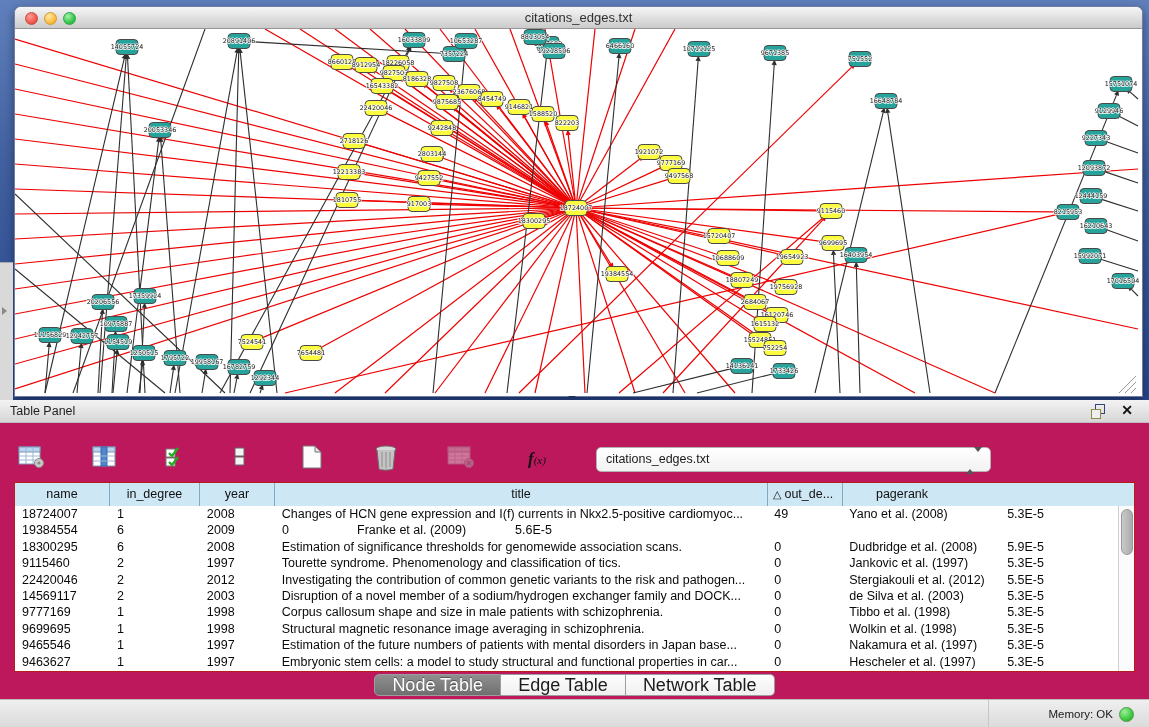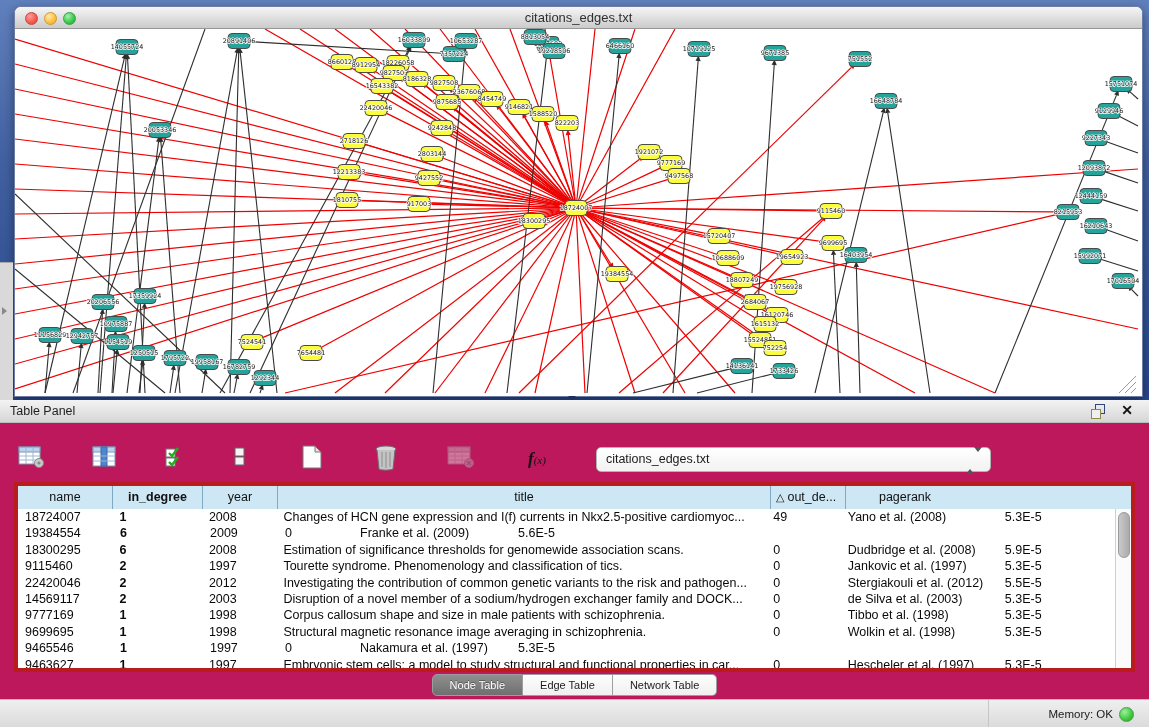--- a/index.html
+++ b/index.html
@@ -33,35 +33,35 @@
   .fx-icon{font-family:"Liberation Serif",serif;color:#111;margin:0 14px 0 6px;white-space:nowrap;}
   .fx-icon .f{font-style:italic;font-weight:bold;font-size:17px;}
   .fx-icon .x{font-style:italic;font-size:11px;}
   .combo{position:relative;width:393px;height:23px;background:linear-gradient(#ffffff,#f2f2f2);border:1px solid #b3b3b3;border-radius:5px;box-shadow:inset 0 1px 0 #fff;}
   .combo-text{position:absolute;left:9px;top:0;line-height:23px;font-size:12.5px;color:#1a1a1a;}
   .combo-arrows{position:absolute;right:8px;top:4px;}
   .combo-arrows .up{width:0;height:0;border-left:4px solid transparent;border-right:4px solid transparent;border-bottom:5px solid #555;margin-bottom:2px;}
   .combo-arrows .dn{width:0;height:0;border-left:4px solid transparent;border-right:4px solid transparent;border-top:5px solid #555;}
 
   
-  .table-wrap{position:absolute;left:14px;top:482px;width:1121px;height:190px;background:#fff;border:4px solid #b91c1c;box-sizing:border-box;}
+  .table-wrap{position:absolute;left:14px;top:482px;width:1121px;height:190px;background:#fff;border:1px solid #b91c1c;box-sizing:border-box;}
   .thead{display:flex;height:23px;background:#cde7f4;border-bottom:1px solid #8a8a8a;}
   .th{box-sizing:border-box;border-right:1px solid #7fa9c1;font-size:12.5px;color:#111;text-align:center;line-height:22px;overflow:hidden;white-space:nowrap;}
   .th:last-child{border-right:none;}
   .sort-tri{font-size:11px;margin-right:3px;}
   .tbody{position:absolute;left:0;top:23px;right:16px;bottom:0;overflow:hidden;}
   .tr{display:flex;height:16.4px;background:#fff;}
   .td{box-sizing:border-box;padding-left:7px;font-size:12.5px;color:#0a0a0a;white-space:nowrap;overflow:hidden;line-height:16.4px;}
-  .c0{width:95px;} .c1{width:90px;font-weight:bold;} .c2{width:75px;} .c3{width:493px;} .c4{width:75px;} .c5{width:158px;} .c6{width:118px;}
+  .c0{width:95px;} .c1{width:90px;} .c2{width:75px;} .c3{width:493px;} .c4{width:75px;} .c5{width:158px;} .c6{width:118px;}
   .vscroll{position:absolute;right:0;top:23px;bottom:0;width:16px;background:#fbfbfb;border-left:1px solid #cfcfcf;box-sizing:border-box;}
   .vthumb{position:absolute;left:2px;top:3px;width:10px;height:44px;border-radius:6px;background:linear-gradient(90deg,#c9c9c9,#ababab);border:1px solid #9b9b9b;}
 
   
   .tabs{position:absolute;left:0;top:674px;width:1149px;display:flex;justify-content:center;}
-  .seg{height:20px;line-height:20px;font-size:11px;padding:0 17px;background:linear-gradient(#fdfdfd,#f0f0f0);border:1px solid #9d9d9d;border-left:none;color:#1c1c1c;}
+  .seg{height:20px;line-height:20px;font-size:18px;padding:0 17px;background:linear-gradient(#fdfdfd,#f0f0f0);border:1px solid #9d9d9d;border-left:none;color:#1c1c1c;}
   .seg.first{border-left:1px solid #9d9d9d;border-radius:5px 0 0 5px;background:linear-gradient(#8f8f8f,#6f6f6f);color:#fff;text-shadow:0 -1px 0 #555;}
   .seg.last{border-radius:0 5px 5px 0;}
 
   
   .statusbar{position:absolute;left:0;top:699px;width:1149px;height:28px;background:linear-gradient(#efefef,#dadada);border-top:1px solid #bcbcbc;}
   .status-div{position:absolute;right:160px;top:0;bottom:0;width:1px;background:#c6c6c6;}
   .mem-label{position:absolute;right:36px;top:0;line-height:28px;font-size:11.5px;color:#1a1a1a;}
   .mem-dot{position:absolute;right:15px;top:7px;width:13px;height:13px;border-radius:50%;background:radial-gradient(circle at 35% 30%,#9cf09c,#3fc83f 60%,#23a023);border:1px solid #4d9a4d;}
 </style>
 </head>
@@ -768,20 +768,21 @@
           <div class="td c2">1998</div>
           <div class="td c3">Structural magnetic resonance image averaging in schizophrenia.</div>
           <div class="td c4">0</div>
           <div class="td c5">Wolkin et al. (1998)</div>
           <div class="td c6">5.3E-5</div>
         </div>
         <div class="tr">
           <div class="td c0">9465546</div>
           <div class="td c1">1</div>
           <div class="td c2">1997</div>
+          <div class="td c3">Estimation of the future numbers of patients with mental disorders in Japan base...</div>
           <div class="td c4">0</div>
           <div class="td c5">Nakamura et al. (1997)</div>
           <div class="td c6">5.3E-5</div>
         </div>
         <div class="tr">
           <div class="td c0">9463627</div>
           <div class="td c1">1</div>
           <div class="td c2">1997</div>
           <div class="td c3">Embryonic stem cells: a model to study structural and functional properties in car...</div>
           <div class="td c4">0</div>

